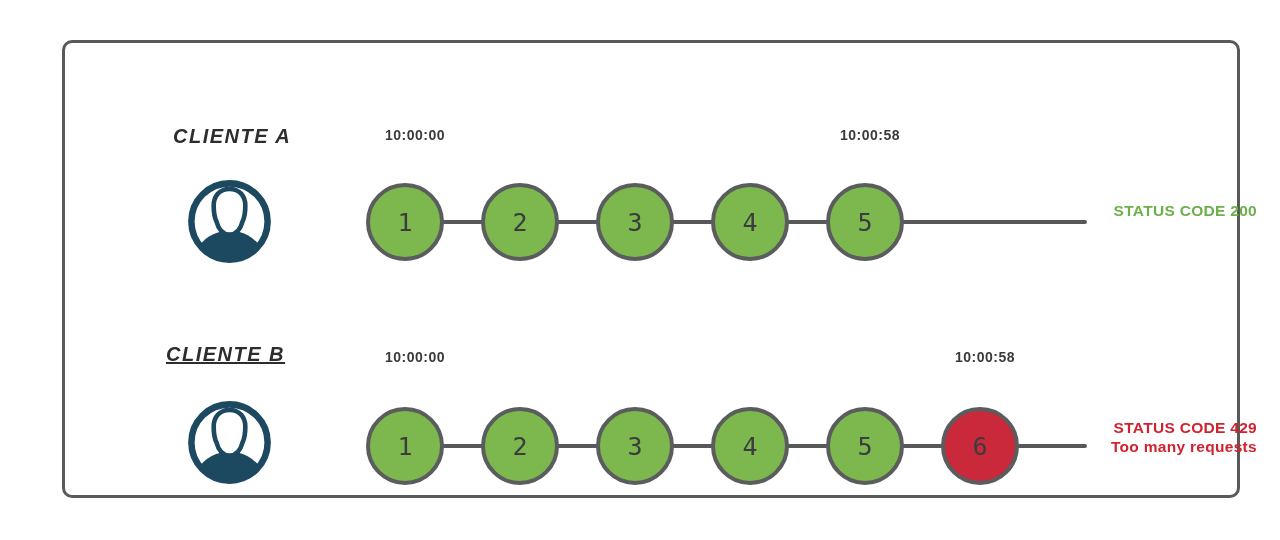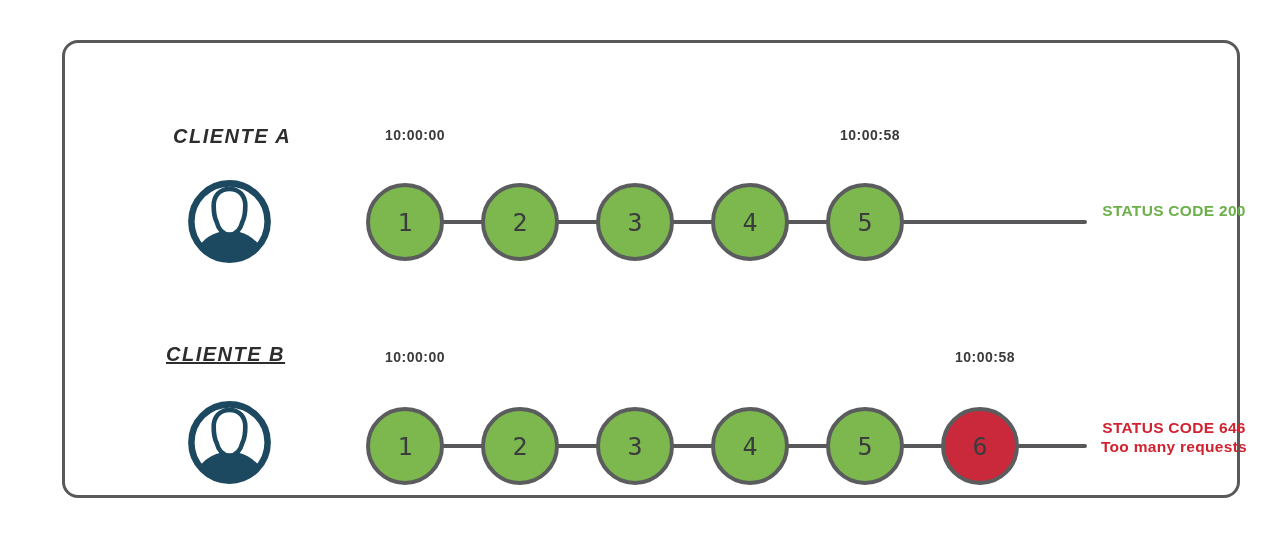--- a/index.html
+++ b/index.html
@@ -4,21 +4,21 @@
 <title>Rate limit diagram</title>
 <style>
   * { margin:0; padding:0; box-sizing:border-box; }
   html,body { background:#ffffff; }
   body {
     width:1280px; height:540px; position:relative; overflow:hidden;
     font-family:"Liberation Sans", sans-serif;
   }
   .frame {
     position:absolute; left:62px; top:40px; width:1178px; height:458px;
-    border:3px solid #595959; border-radius:16px; background:#ffffff;
+    border:3px solid #595959; border-radius:10px; background:#ffffff;
   }
   .client-label {
     position:absolute; font-weight:bold; font-style:italic;
     font-size:20px; letter-spacing:1.5px; color:#2d2d2d;
     font-family:"Liberation Sans", sans-serif;
   }
   .client-label.a { left:108px; top:82px; }
   .client-label.b { left:101px; top:300px;text-decoration:underline; }
   .timestamp {
     position:absolute; width:140px; text-align:center;
@@ -45,21 +45,21 @@
   .request-circle {
     width:78px; height:78px; border-radius:50%;
     border:4px solid #5b5c5e;
     display:flex; align-items:center; justify-content:center;
     font-family:"DejaVu Sans Mono", monospace;
     font-size:25px; color:#3b3c3e;
   }
   .request-circle.ok    { background:#7cb84e; }
   .request-circle.error { background:#c9293a; }
   .status {
-    position:absolute; left:1026px; width:166px; text-align:center;
+    position:absolute; left:1026px; width:166px; text-align:right;
     font-weight:bold; font-size:15.5px; line-height:19px; letter-spacing:0.3px;
   }
   .status.a { top:158px; color:#6cb04a; }
   .status.b { top:375px; color:#d0222f; }
 </style>
 </head>
 <body>
 
 <div class="frame">
 
@@ -120,17 +120,17 @@
   <div class="circle-row b">
     <div class="request-circle ok">1</div>
     <div class="request-circle ok">2</div>
     <div class="request-circle ok">3</div>
     <div class="request-circle ok">4</div>
     <div class="request-circle ok">5</div>
     <div class="request-circle error">6</div>
   </div>
 
   <div class="status b">
-    <div>STATUS CODE 646</div>
+    <div>STATUS CODE 429</div>
     <div>Too many requests</div>
   </div>
 
 </div>
 
 </body></html>

